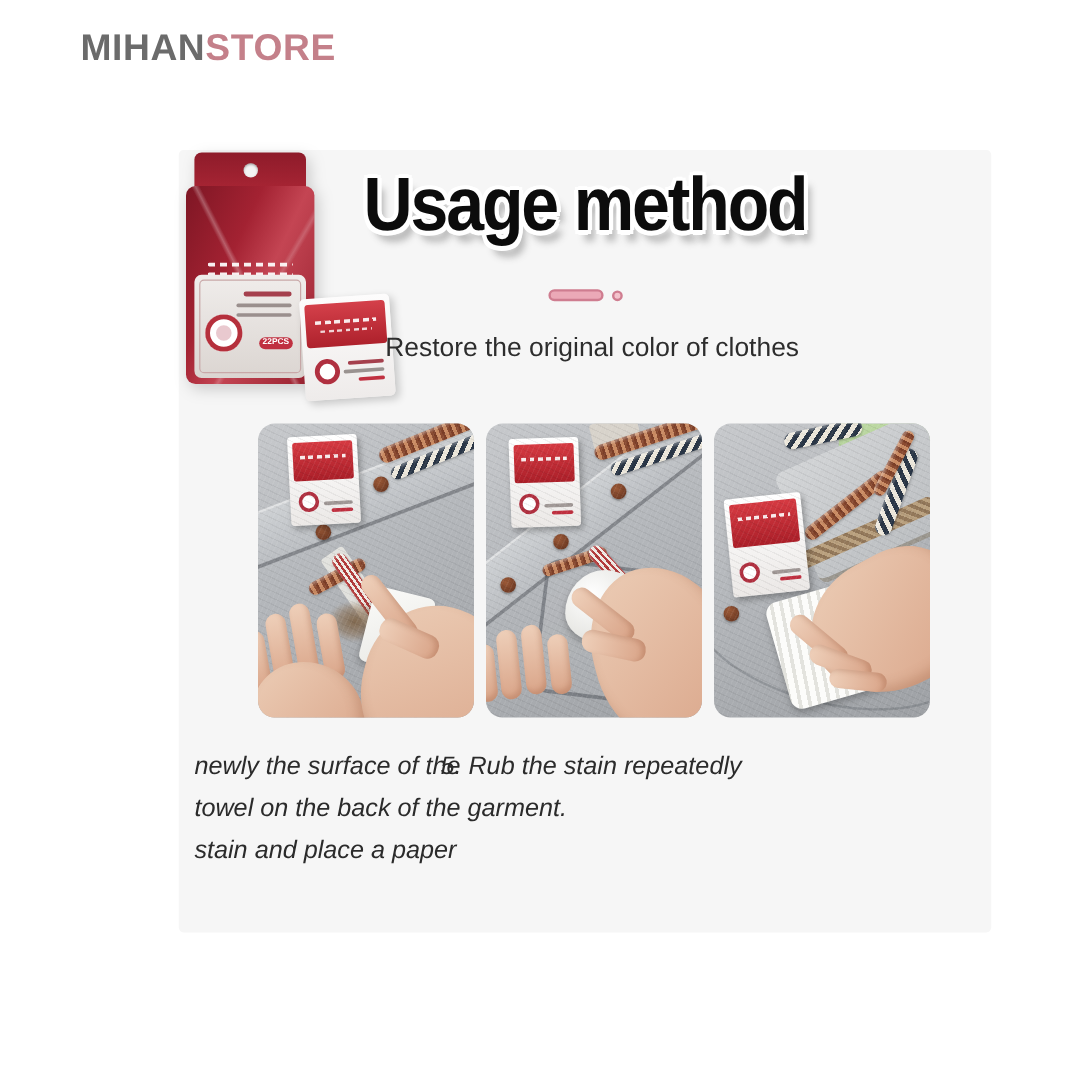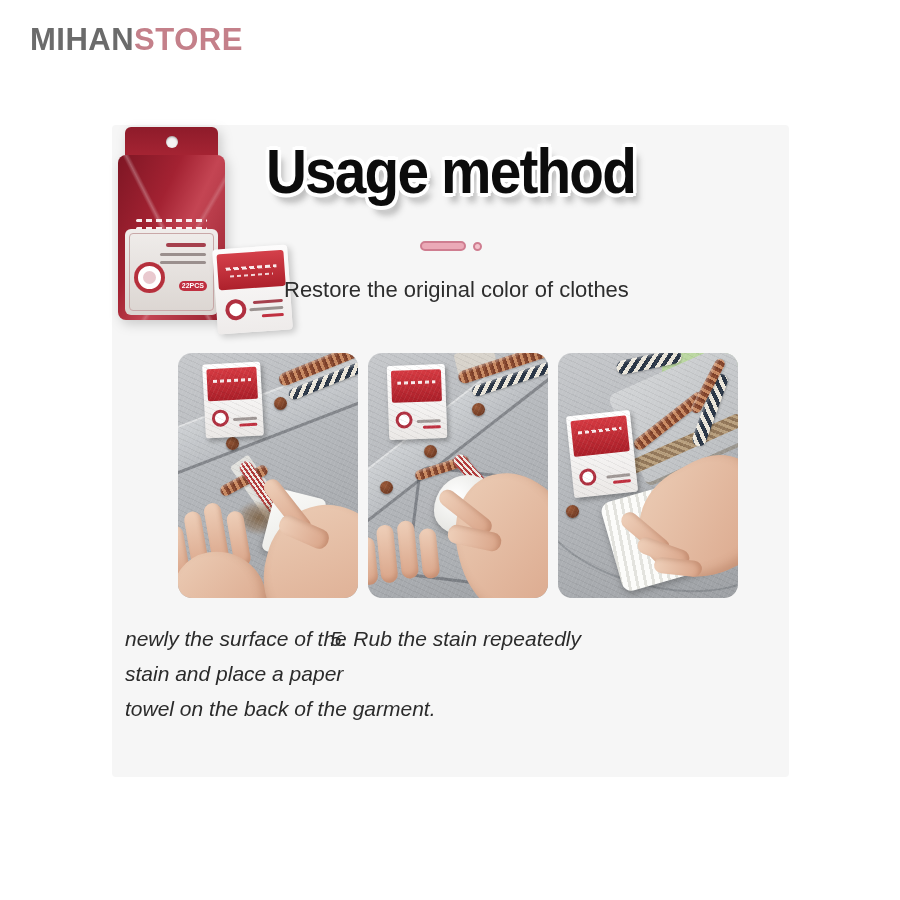--- a/index.html
+++ b/index.html
@@ -1,17 +1,17 @@
 <!DOCTYPE html>
 <html><head>
 <meta charset="utf-8">
 <style>
   html,body{margin:0;padding:0;background:#fff;}
   .page{position:relative;width:852px;height:900px;background:#ffffff;overflow:hidden;
-        font-family:"Liberation Sans",sans-serif;}
+        font-family:"Liberation Sans",sans-serif;margin-left:37px;}
 
   
   .logo{position:absolute;left:30px;top:22px;font-size:31px;font-weight:700;letter-spacing:.5px;cursor:pointer;}
   .logo .b1{color:#6b6b6b;}
   .logo .b2{color:#c4808a;}
 
   
   .panel{position:absolute;left:112px;top:125px;width:677px;height:652px;background:#f6f6f6;border-radius:4px;}
 
   
@@ -319,21 +319,21 @@
           <i class="f f1"></i>
           <i class="f f2"></i>
           <i class="f f3"></i>
         </div>
       </div>
 
     </div>
 
     <div class="cap cap1">
       <div>newly the surface of the</div>
+      <div>towel on the back of the garment.</div>
       <div>stain and place a paper</div>
-      <div>towel on the back of the garment.</div>
     </div>
     <div class="cap cap2">
       <div>5. Rub the stain repeatedly</div>
     </div>
 
   </div>
 </div>
 
 </body></html>

